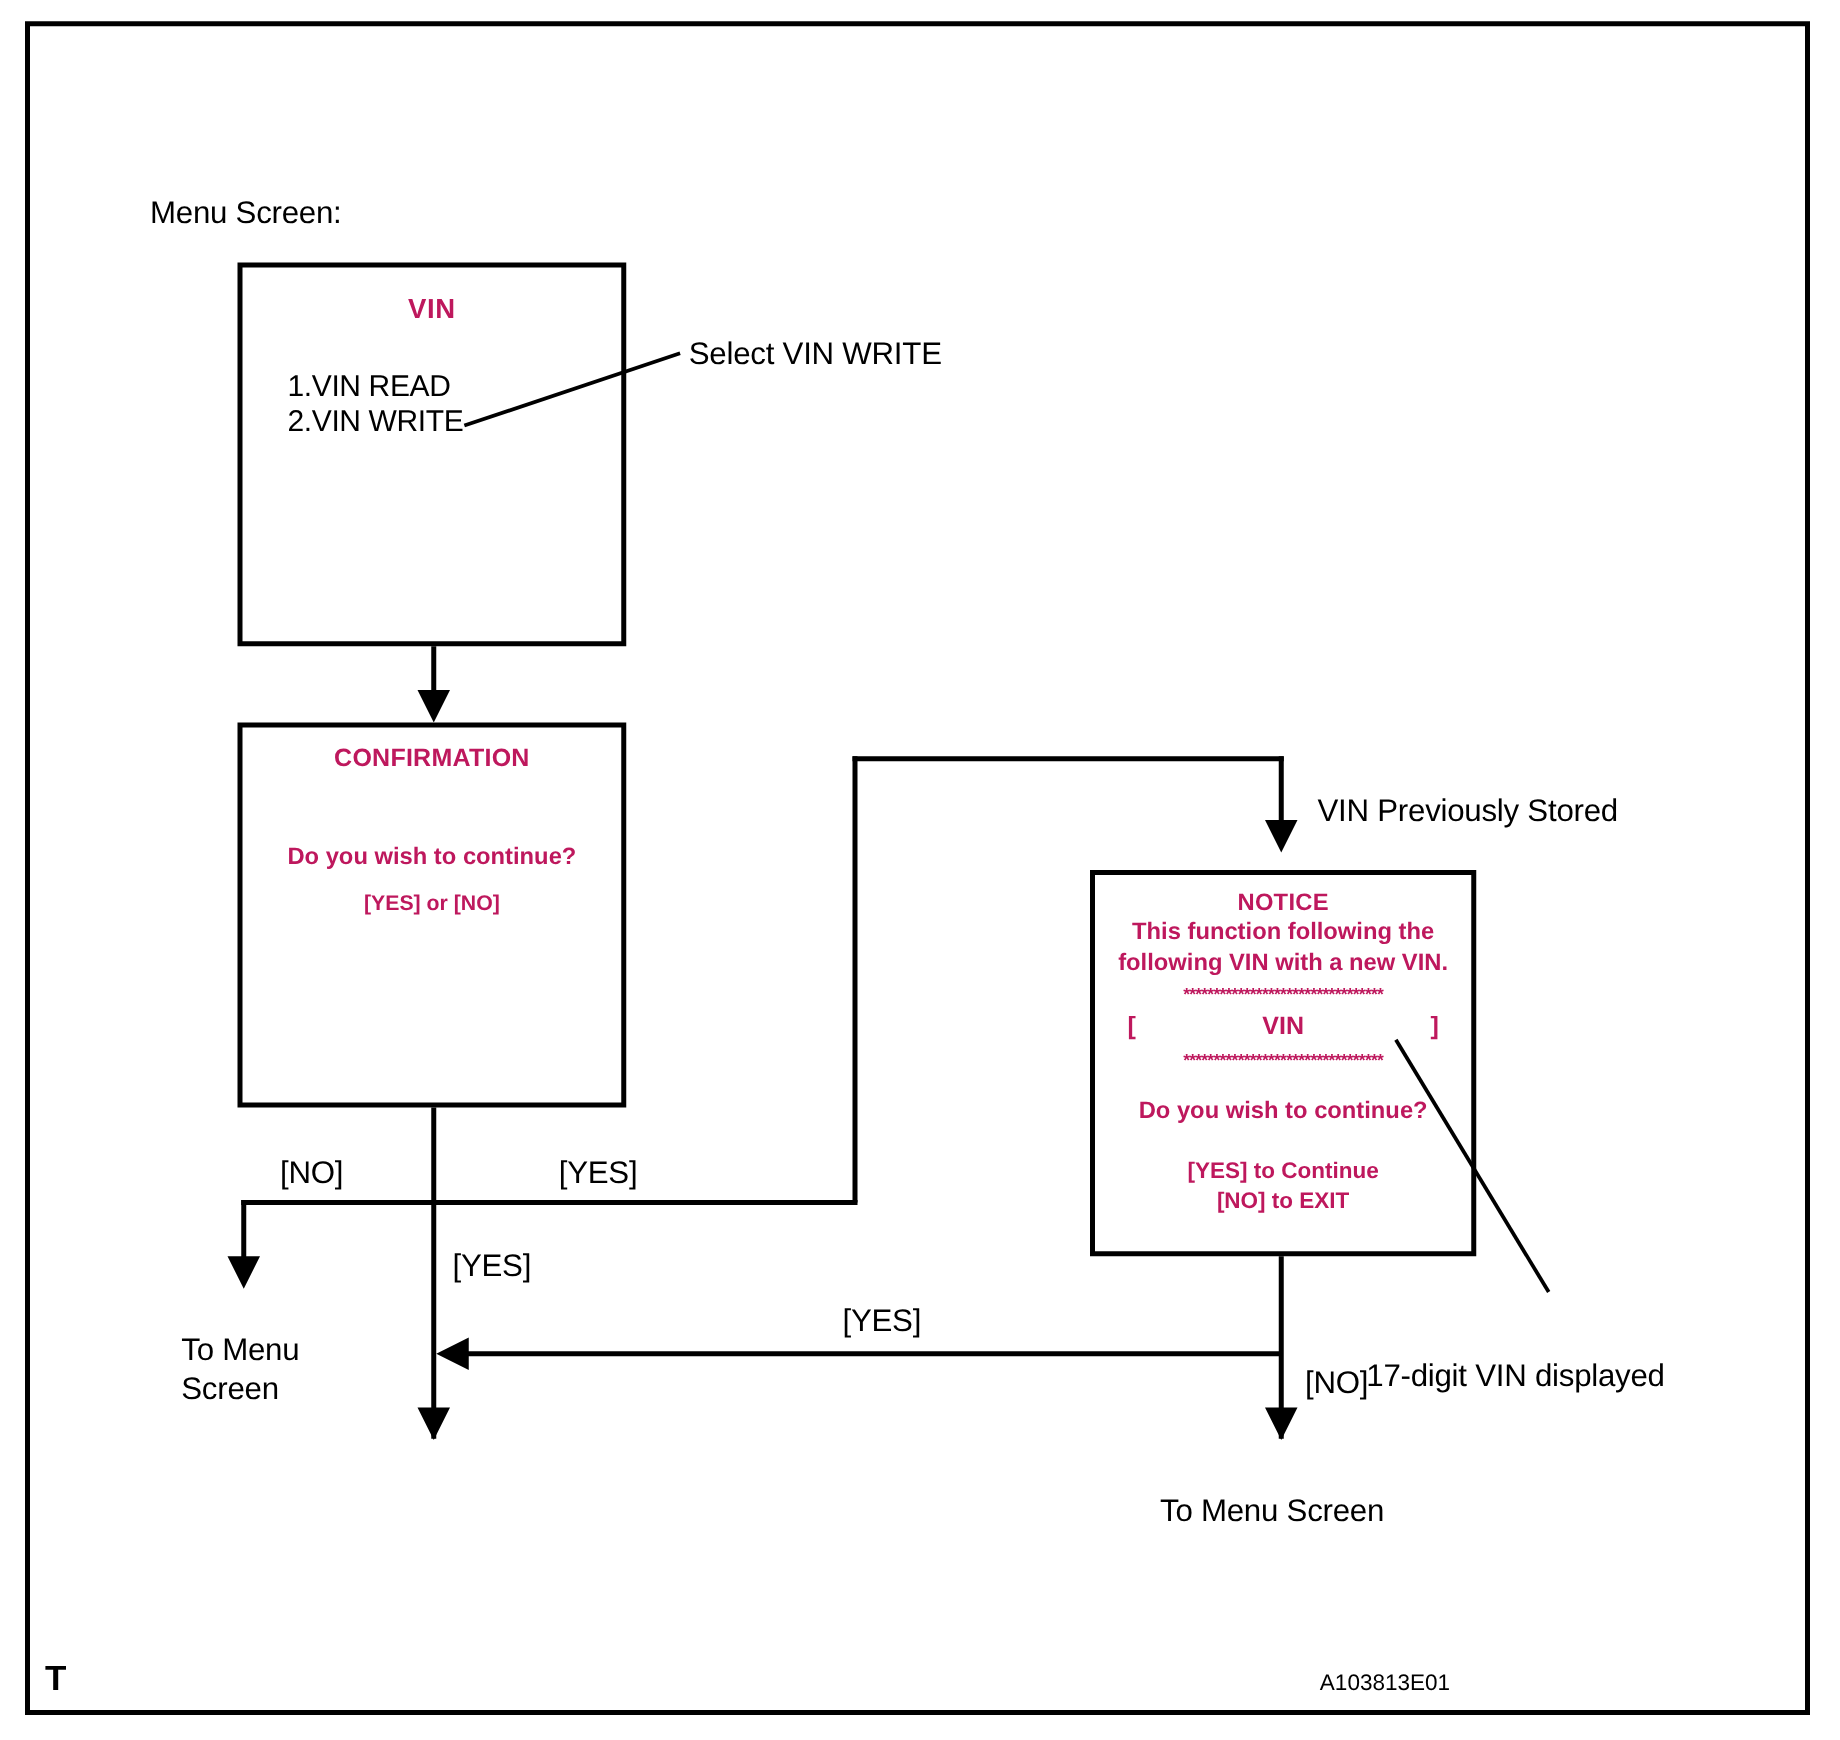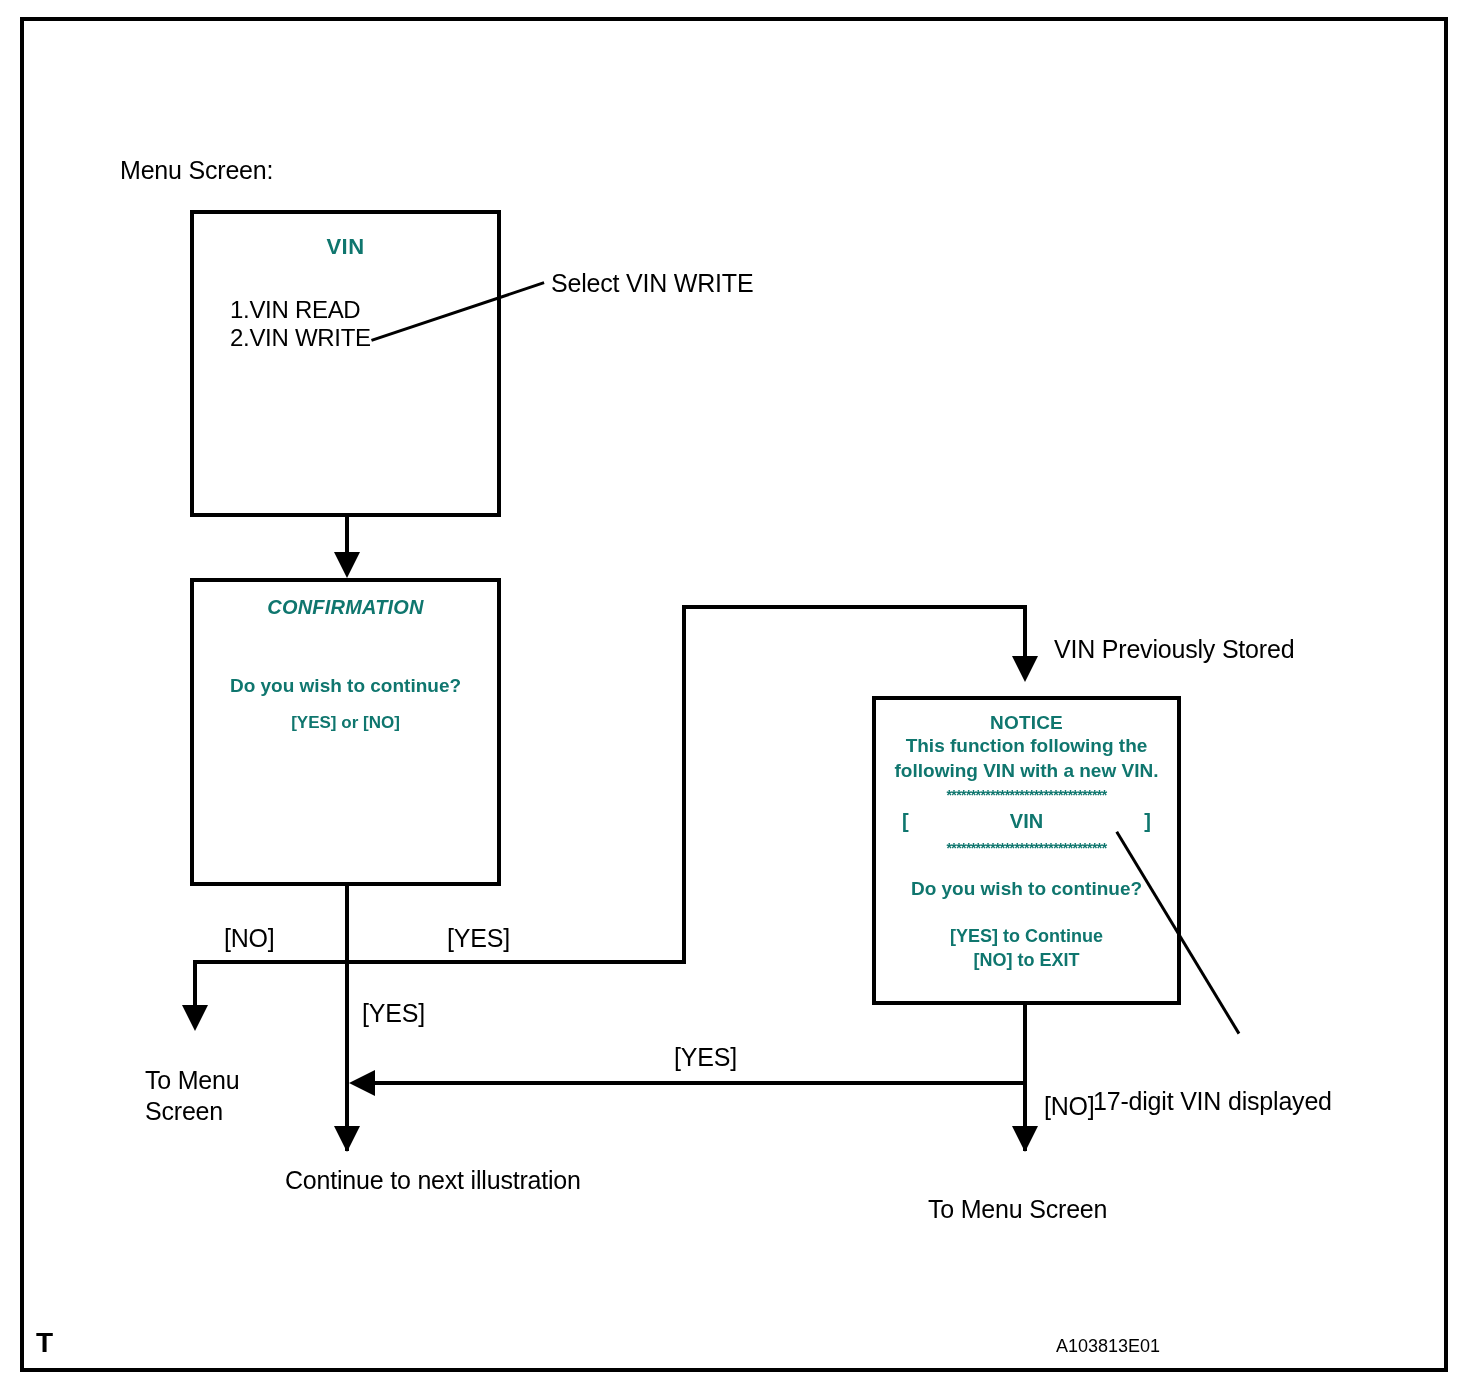--- a/index.html
+++ b/index.html
@@ -33,33 +33,33 @@
   .screen-box{
     position:absolute;
     border:4px solid #000;
     box-sizing:border-box;
     background:#fff;
     text-align:center;
   }
   .screen-box .line{
     display:block;
     font-weight:700;
-    color:#0f766e;
+    color:#be185d;
     white-space:nowrap;
   }
 
   
   #box-vin{left:190px;top:210px;width:311px;height:307px;}
   #box-vin .title{font-size:22px;margin-top:20px;letter-spacing:0.5px;}
   #box-vin .menu{margin-top:36px;text-align:left;padding-left:36px;}
   #box-vin .menu .item{font-size:24px;letter-spacing:-0.3px;line-height:1.18;}
 
   
   #box-confirm{left:190px;top:578px;width:311px;height:308px;}
-  #box-confirm .title{font-size:20px;margin-top:14px;letter-spacing:0.2px;font-style:italic;}
+  #box-confirm .title{font-size:20px;margin-top:14px;letter-spacing:0.2px;}
   #box-confirm .body{margin-top:33px;font-size:19px;line-height:1.32;}
   #box-confirm .question{margin-top:56px;font-size:19px;}
   #box-confirm .choice{margin-top:16px;font-size:17px;}
 
   
   #box-notice{left:872px;top:696px;width:309px;height:309px;}
   #box-notice .title{font-size:19px;margin-top:12px;letter-spacing:0.2px;}
   #box-notice .body{font-size:19px;line-height:1.3;}
   #box-notice .stars{
     font-size:14px;letter-spacing:-0.6px;margin-top:4px;overflow:hidden;
@@ -168,20 +168,19 @@
   <div class="arrow-down" style="left:1012px;top:1126px;"></div>
 
   <div class="ln-h" style="left:371px;top:1081px;width:654px;"></div>
   <div class="arrow-left" style="left:349px;top:1070px;"></div>
 
   <div class="txt label-plain" style="left:674px;top:1042px;">[YES]</div>
   <div class="txt label-plain" style="left:1044px;top:1091px;">[NO]</div>
 
   <div class="txt label-plain" style="left:145px;top:1065px;"><span>To Menu</span><br><span>Screen</span></div>
 
-  <div class="txt label-plain" style="left:285px;top:1165px;">Continue to next illustration</div>
 
   <div class="txt label-plain" style="left:928px;top:1194px;">To Menu Screen</div>
 
   <div class="txt" id="corner-t">T</div>
   <div class="txt" id="corner-id">A103813E01</div>
 
 </div>
 
 </body></html>

